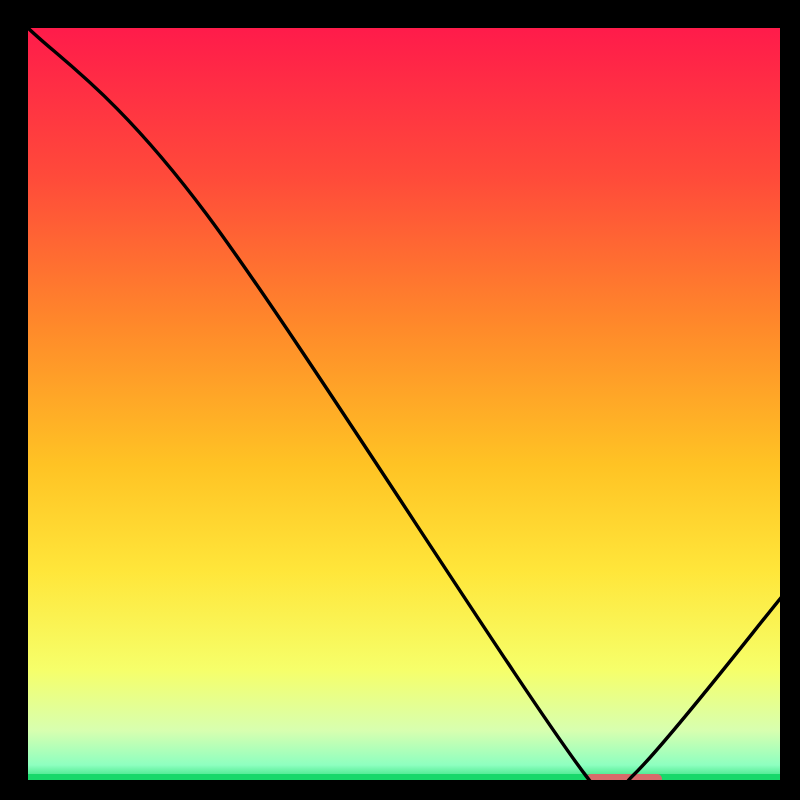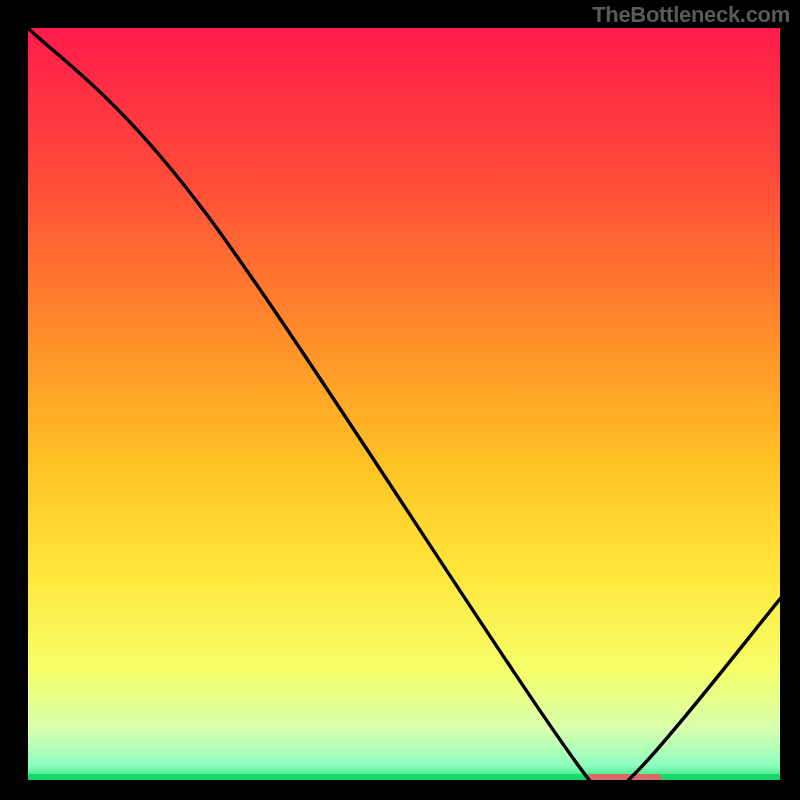--- a/index.html
+++ b/index.html
@@ -59,21 +59,20 @@
     inset: 0;
     border: 4px solid #000;
     box-sizing: border-box;
     pointer-events: none;
   }
 </style>
 </head>
 <body>
 
 <div class="stage">
-  <div class="watermark">TheBottleneck.com</div>
 
   <div class="plot-frame" style="left: 24px; top: 24px; width: 760px; height: 760px;">
 
     <div class="plot-bg" style="background: linear-gradient(rgb(255, 26, 75) 0%, rgb(255, 74, 58) 20%, rgb(255, 138, 42) 40%, rgb(255, 195, 36) 58%, rgb(255, 230, 58) 72%, rgb(246, 255, 106) 85%, rgb(215, 255, 176) 93%, rgb(142, 255, 192) 97.5%, rgb(23, 216, 106) 100%);"></div>
 
     <div class="baseline"></div>
 
     <div class="marker" style="left: 74%; width: 10%;"></div>
 
     <svg class="curve-svg" viewBox="0 0 100 100" preserveAspectRatio="none">

